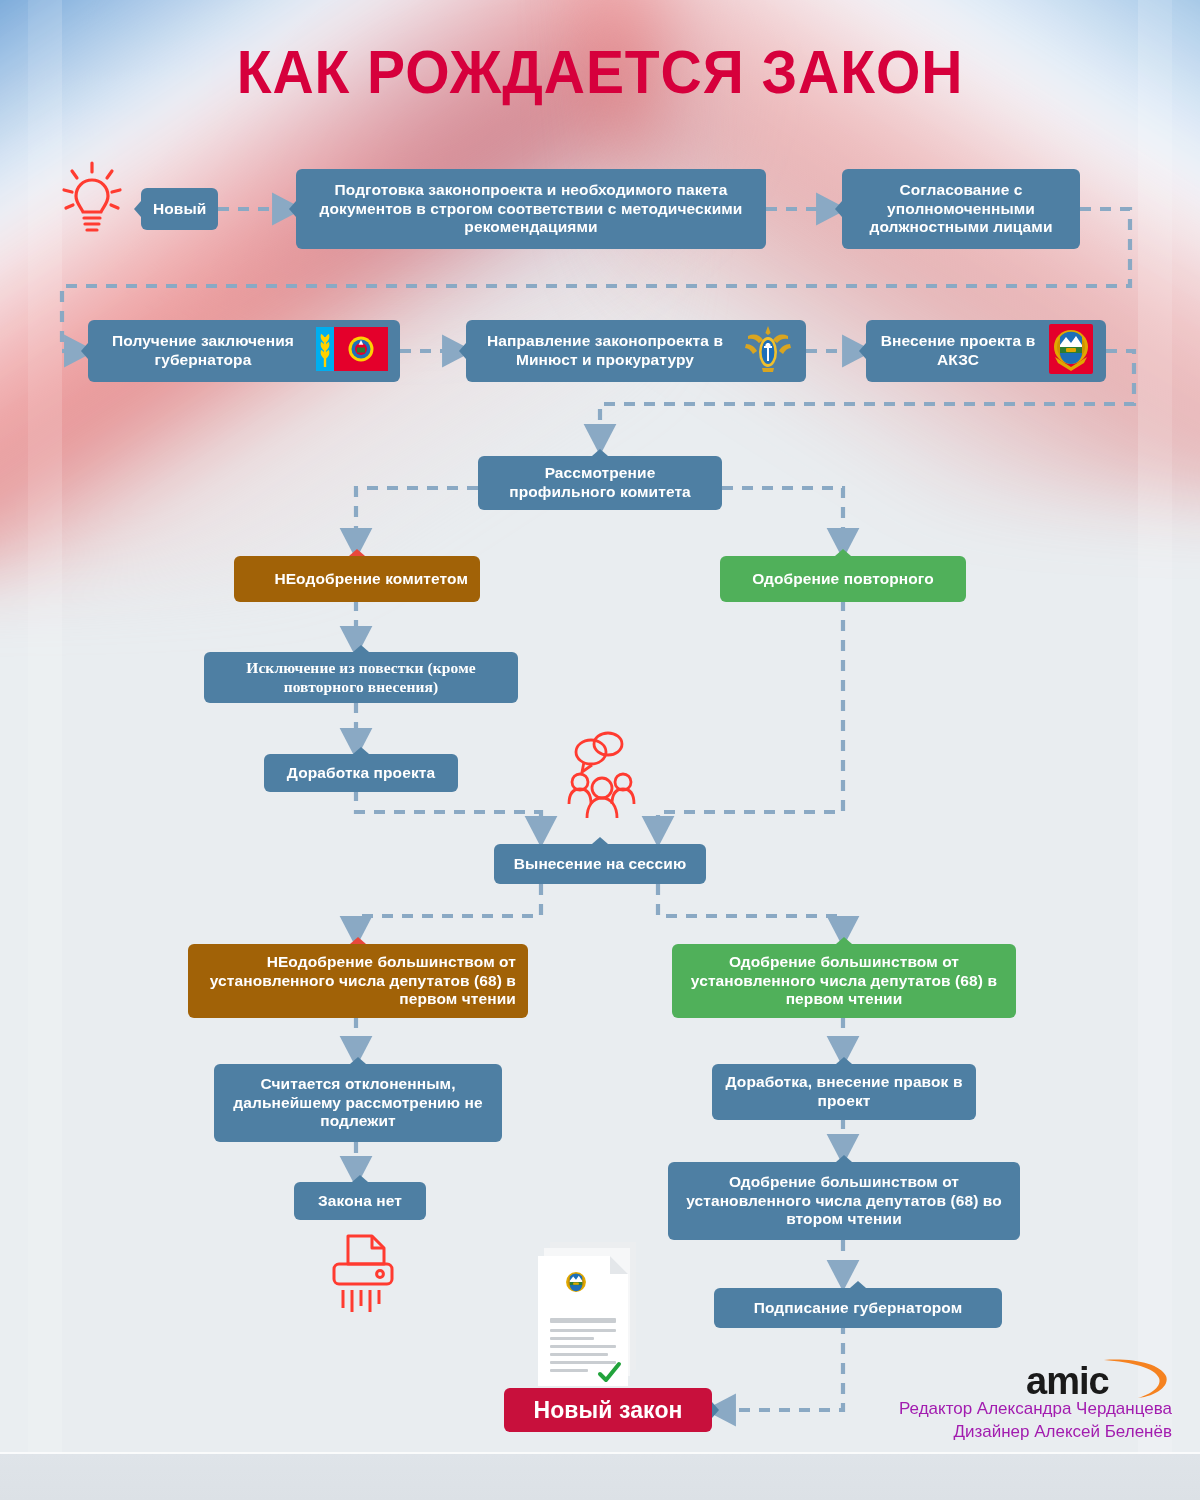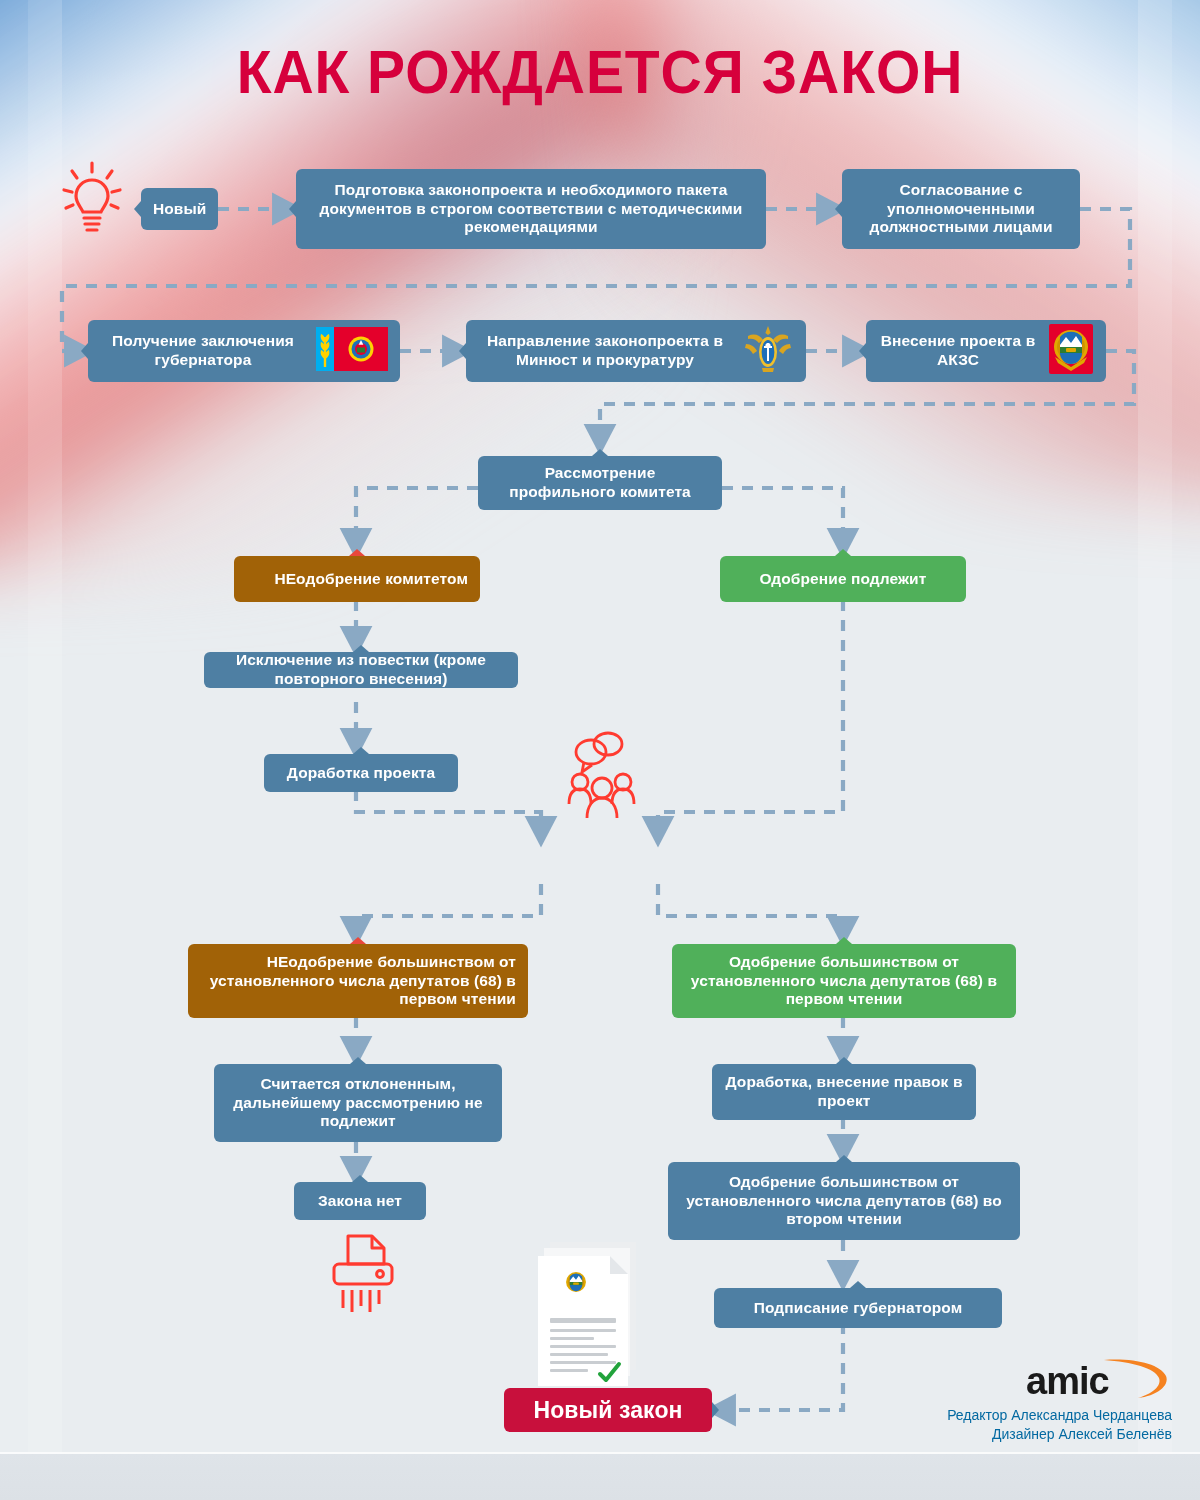--- a/index.html
+++ b/index.html
@@ -116,21 +116,21 @@
   .notch-crim::before{--nc:#C8103C;}
 
   .node .emb{flex:0 0 auto;margin-left:10px;display:inline-block;}
 
   
   .icon-abs{position:absolute;}
 
   
   .credits{
     position:absolute;right:28px;bottom:56px;text-align:right;
-    font-size:14px;color:#0369a1;line-height:1.35;margin-top:16px;
+    font-size:17px;color:#a21caf;line-height:1.35;margin-top:16px;
   }
   .logo{position:absolute;right:30px;bottom:96px;width:150px;height:48px;}
 </style>
 </head>
 <body>
 
 <div id="stage">
 
   <div class="bg-layer">
     <div class="bg-base"></div>
@@ -295,24 +295,24 @@
 
     <div class="node blue notch" style="left:478px;top:456px;width:244px;height:54px;">
       <span class="txt">Рассмотрение профильного комитета</span>
     </div>
 
     <div class="node red notch" style="left:234px;top:556px;width:246px;height:46px;">
       <span class="txt">НЕодобрение комитетом</span>
     </div>
 
     <div class="node green notch" style="left:720px;top:556px;width:246px;height:46px;">
-      <span class="txt">Одобрение подлежит</span>
-    </div>
-
-    <div class="node blue notch" style="left:204px;top:652px;width:314px;height:36px;">
+      <span class="txt">Одобрение повторного</span>
+    </div>
+
+    <div class="node blue notch" style="left:204px;top:652px;width:314px;height:51px;font-family:Liberation Serif, serif;">
       <span class="txt">Исключение из повестки (кроме повторного внесения)</span>
     </div>
 
     <div class="node blue notch" style="left:264px;top:754px;width:194px;height:38px;">
       <span class="txt">Доработка проекта</span>
     </div>
 
     <div class="icon-abs" style="left:566px;top:730px;width:72px;height:92px;">
       <svg viewBox="0 0 72 92" width="72" height="92">
         <g stroke="#FF3B30" stroke-width="2.8" fill="none">
@@ -322,20 +322,23 @@
           <circle cx="14" cy="52" r="8"></circle>
           <path d="M3,74 C3,64 7,59 14,59 C21,59 25,64 25,74"></path>
           <circle cx="57" cy="52" r="8"></circle>
           <path d="M46,74 C46,64 50,59 57,59 C64,59 68,64 68,74"></path>
           <circle cx="36" cy="58" r="10"></circle>
           <path d="M21,88 C21,76 27,68 36,68 C45,68 51,76 51,88"></path>
         </g>
       </svg>
     </div>
 
+    <div class="node blue notch" style="left:494px;top:844px;width:212px;height:40px;">
+      <span class="txt">Вынесение на сессию</span>
+    </div>
 
     <div class="node red notch" style="left:188px;top:944px;width:340px;height:74px;">
       <span class="txt">НЕодобрение большинством от установленного числа депутатов (68) в первом чтении</span>
     </div>
 
     <div class="node green notch" style="left:672px;top:944px;width:344px;height:74px;">
       <span class="txt">Одобрение большинством от установленного числа депутатов (68) в первом чтении</span>
     </div>
 
     <div class="node blue notch" style="left:214px;top:1064px;width:288px;height:78px;">

